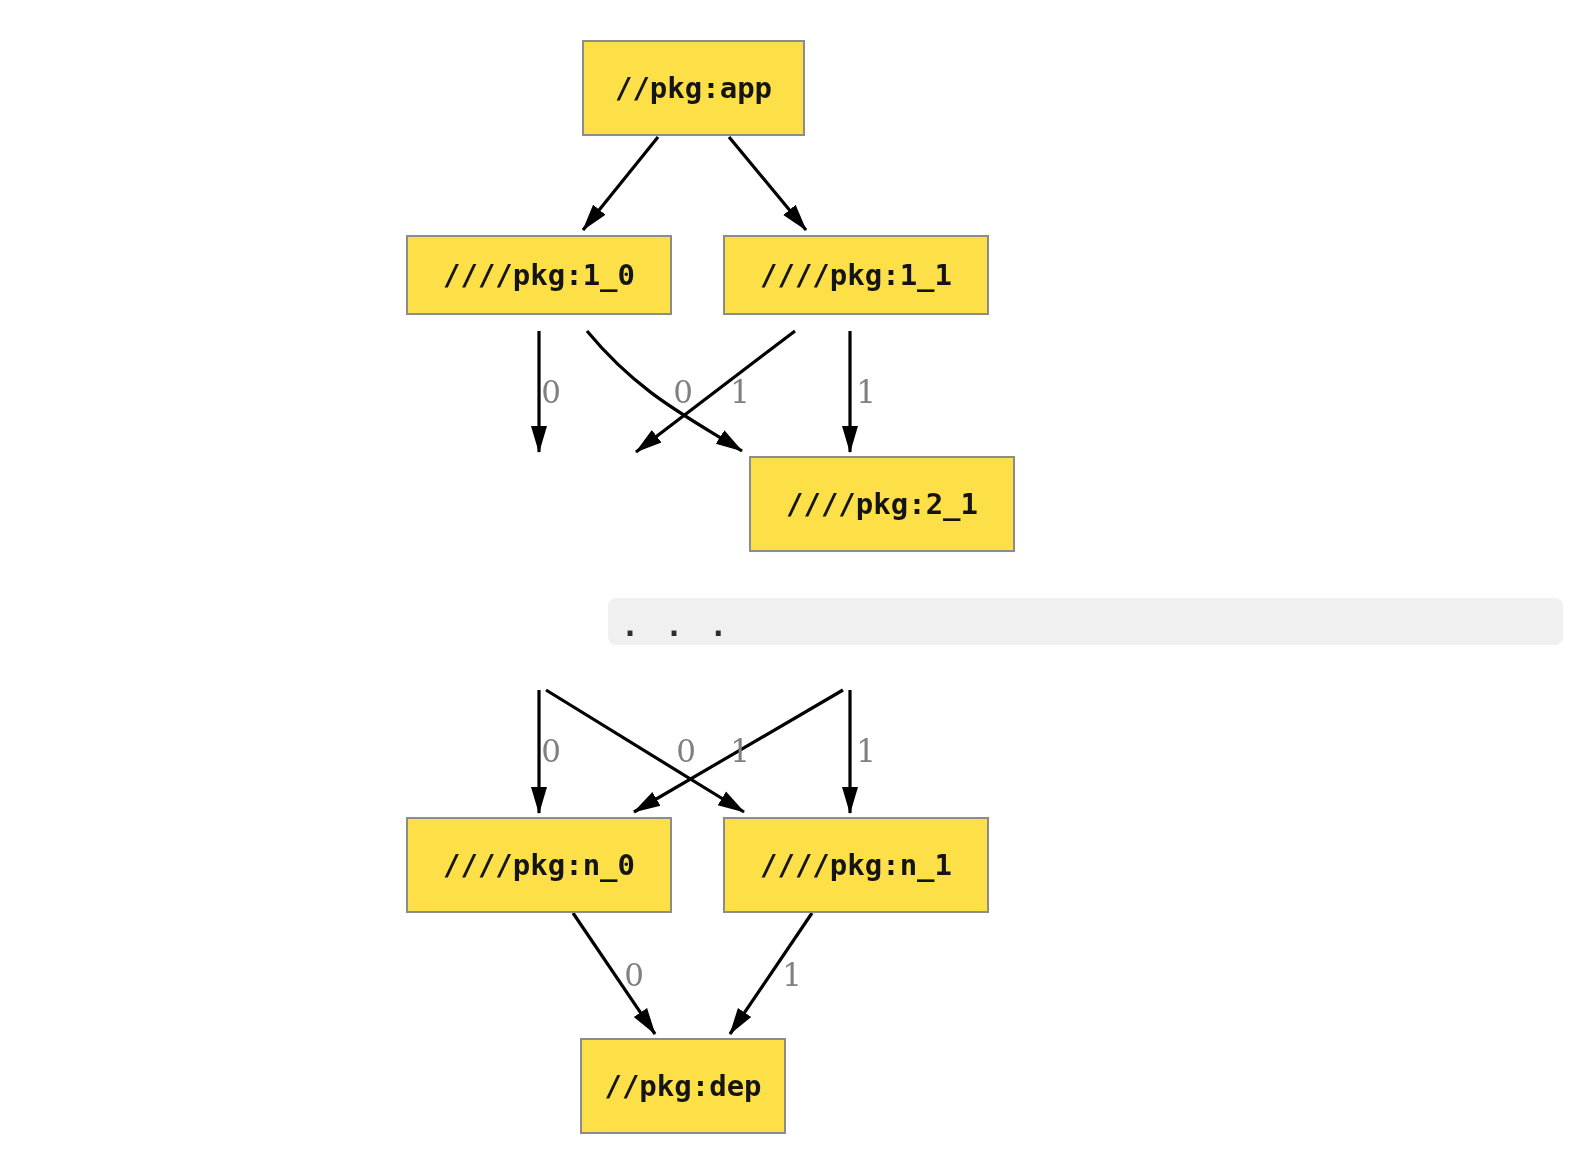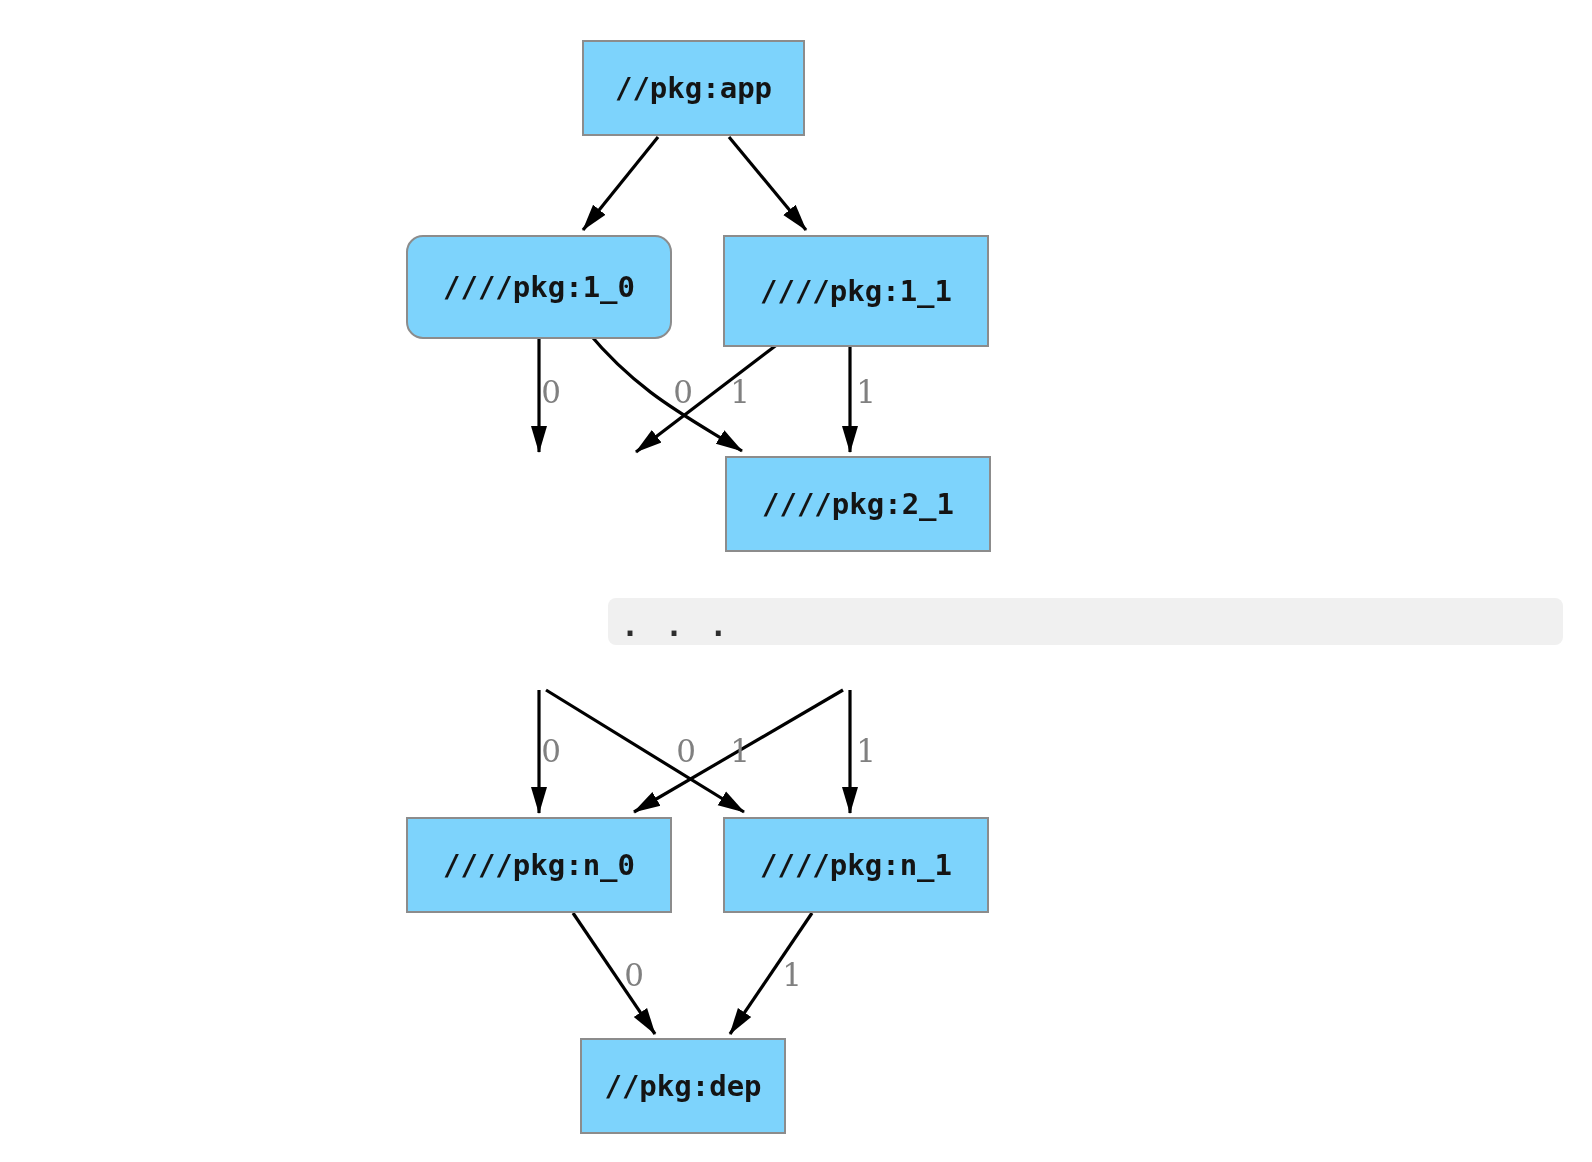--- a/index.html
+++ b/index.html
@@ -23,21 +23,21 @@
     height: 1162px;
   }
   .edge {
     stroke: #000000;
     stroke-width: 3.2;
     fill: none;
   }
   .node {
     position: absolute;
     box-sizing: border-box;
-    background: #7dd3fc;
+    background: #fde047;
     border: 2.5px solid #8c8c8c;
     display: flex;
     align-items: center;
     justify-content: center;
     font-family: "DejaVu Sans Mono", monospace;
     font-weight: 700;
     font-size: 29px;
     color: #141414;
     letter-spacing: 0px;
     white-space: nowrap;
@@ -99,30 +99,30 @@
     <path class="edge" d="M850,690 L850,813" marker-end="url(#arrow)"></path>
 
     <path class="edge" d="M573,913 L655,1034" marker-end="url(#arrow)"></path>
     <path class="edge" d="M812,913 L730,1034" marker-end="url(#arrow)"></path>
   </svg>
 
   <div class="node" style="left:582px; top:40px; width:223px; height:96px;">
     <span>//pkg:app</span>
   </div>
 
-  <div class="node" style="left:406px; top:235px; width:266px; height:104px;border-radius:17px;">
+  <div class="node" style="left:406px; top:235px; width:266px; height:80px;">
     <span>////pkg:1_0</span>
   </div>
 
-  <div class="node" style="left:723px; top:235px; width:266px; height:112px;">
+  <div class="node" style="left:723px; top:235px; width:266px; height:80px;">
     <span>////pkg:1_1</span>
   </div>
 
 
-  <div class="node" style="left:725px; top:456px; width:266px; height:96px;">
+  <div class="node" style="left:749px; top:456px; width:266px; height:96px;">
     <span>////pkg:2_1</span>
   </div>
 
   <div class="node" style="left:406px; top:817px; width:266px; height:96px;">
     <span>////pkg:n_0</span>
   </div>
 
   <div class="node" style="left:723px; top:817px; width:266px; height:96px;text-align:right;">
     <span>////pkg:n_1</span>
   </div>

